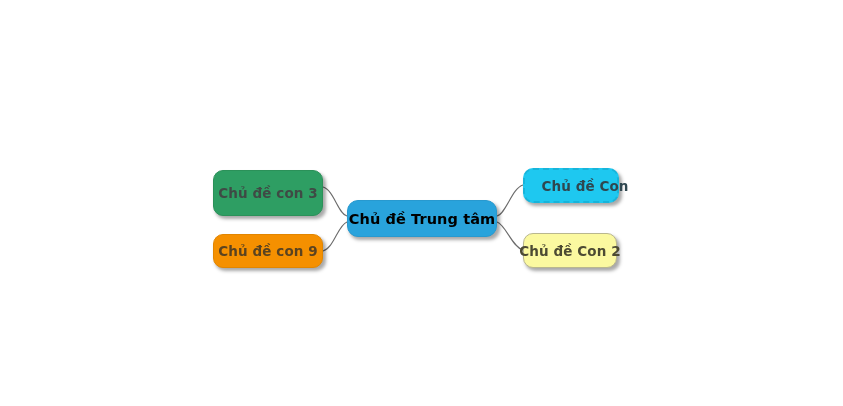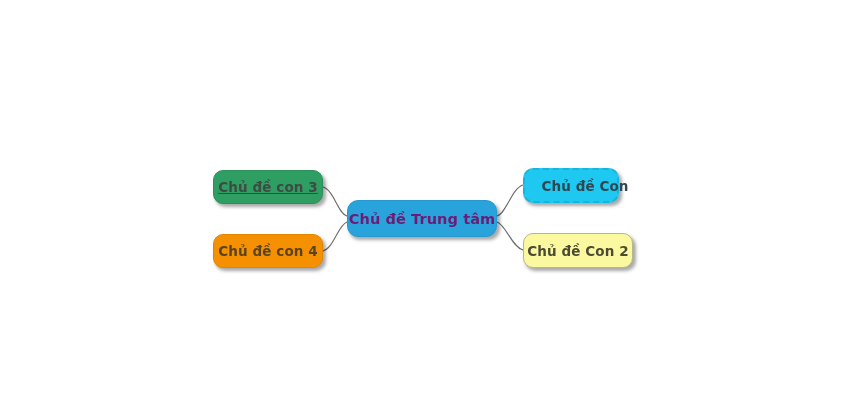--- a/index.html
+++ b/index.html
@@ -43,37 +43,36 @@
     box-shadow: 2.5px 3px 3.5px rgba(0, 0, 0, 0.34);
   }
 
   
   #node-central {
     left: 347px;
     top: 200px;
     width: 150px;
     height: 37px;
     background: #29a3dc;
-    color: #701a75;
+    color: #000000;
     font-size: 14.5px;
     border: 1px solid #2899cf;
     border-radius: 11px;
   }
 
   
   #node-child3 {
     left: 213px;
     top: 170px;
     width: 110px;
-    height: 34px;
+    height: 46px;
     background: #2e9e63;
     color: #3f4a45;
     font-size: 13.5px;
     border: 1px solid #2b9159;
-    text-decoration: underline;
   }
 
   
   #node-child4 {
     left: 213px;
     top: 234px;
     width: 110px;
     height: 34px;
     background: #f59000;
     color: #5a4320;
@@ -91,21 +90,21 @@
     color: #2f4750;
     font-size: 13.5px;
     border: 2px dashed #17b4da;
     padding-left: 28px;
   }
 
   
   #node-child2 {
     left: 523px;
     top: 233px;
-    width: 110px;
+    width: 94px;
     height: 35px;
     background: #fbf9a0;
     color: #4c4a33;
     font-size: 13.5px;
     border: 1px solid #b9b78f;
   }
 </style>
 </head>
 <body>
 
@@ -120,21 +119,21 @@
     <path d="M 497 216 C 506 214 512 188 523 185" fill="none" stroke="#6b6b6b" stroke-width="1.1" stroke-linecap="round"></path>
 
     <path d="M 497 222 C 506 225 512 247 523 250" fill="none" stroke="#6b6b6b" stroke-width="1.1" stroke-linecap="round"></path>
   </svg>
 
   <div class="node" id="node-child3">
     <span>Chủ đề con 3</span>
   </div>
 
   <div class="node" id="node-child4">
-    <span>Chủ đề con 4</span>
+    <span>Chủ đề con 9</span>
   </div>
 
   <div class="node" id="node-central">
     <span>Chủ đề Trung tâm</span>
   </div>
 
   <div class="node" id="node-child1">
     <span>Chủ đề Con</span>
   </div>
 

